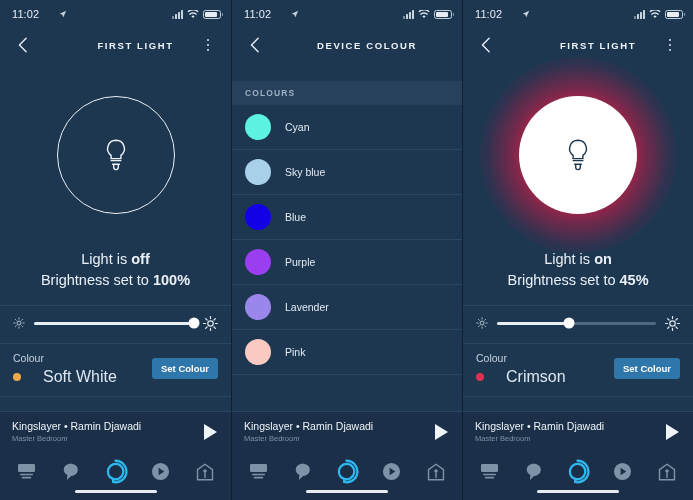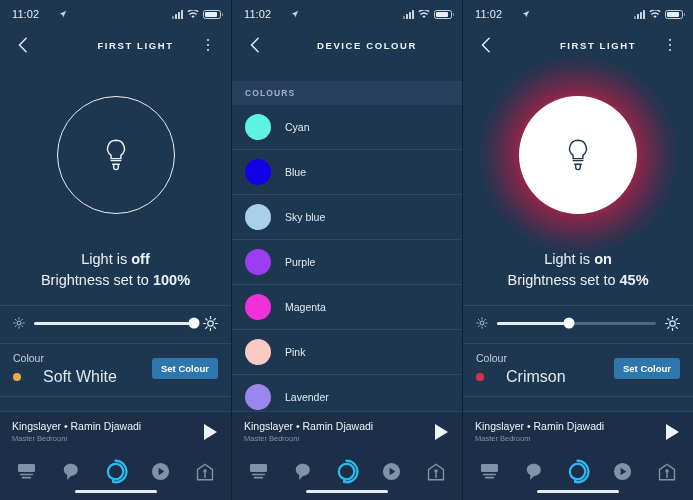--- a/index.html
+++ b/index.html
@@ -494,42 +494,38 @@
     </div>
 
     <div class="list-header">COLOURS</div>
 
     <div class="colour-list">
       <div class="colour-item">
         <span class="big-dot" style="background:#5ef2e0"></span>
         <span class="name">Cyan</span>
       </div>
       <div class="colour-item">
+        <span class="big-dot" style="background:#a8d0e8"></span>
+        <span class="name">Sky blue</span>
+      </div>
+      <div class="colour-item">
         <span class="big-dot" style="background:#1400e6"></span>
         <span class="name">Blue</span>
-      </div>
-      <div class="colour-item">
-        <span class="big-dot" style="background:#a8d0e8"></span>
-        <span class="name">Sky blue</span>
       </div>
       <div class="colour-item">
         <span class="big-dot" style="background:#9a3ef0"></span>
         <span class="name">Purple</span>
       </div>
       <div class="colour-item">
-        <span class="big-dot" style="background:#f030d8"></span>
-        <span class="name">Magenta</span>
+        <span class="big-dot" style="background:#9b86ec"></span>
+        <span class="name">Lavender</span>
       </div>
       <div class="colour-item">
         <span class="big-dot" style="background:#f9c9c2"></span>
         <span class="name">Pink</span>
-      </div>
-      <div class="colour-item">
-        <span class="big-dot" style="background:#9b86ec"></span>
-        <span class="name">Lavender</span>
       </div>
     </div>
 
     <div class="media-bar">
       <div class="media-text">
         <div class="title">Kingslayer • Ramin Djawadi</div>
         <div class="sub">Master Bedroom</div>
       </div>
       <div class="play-btn"></div>
     </div>

